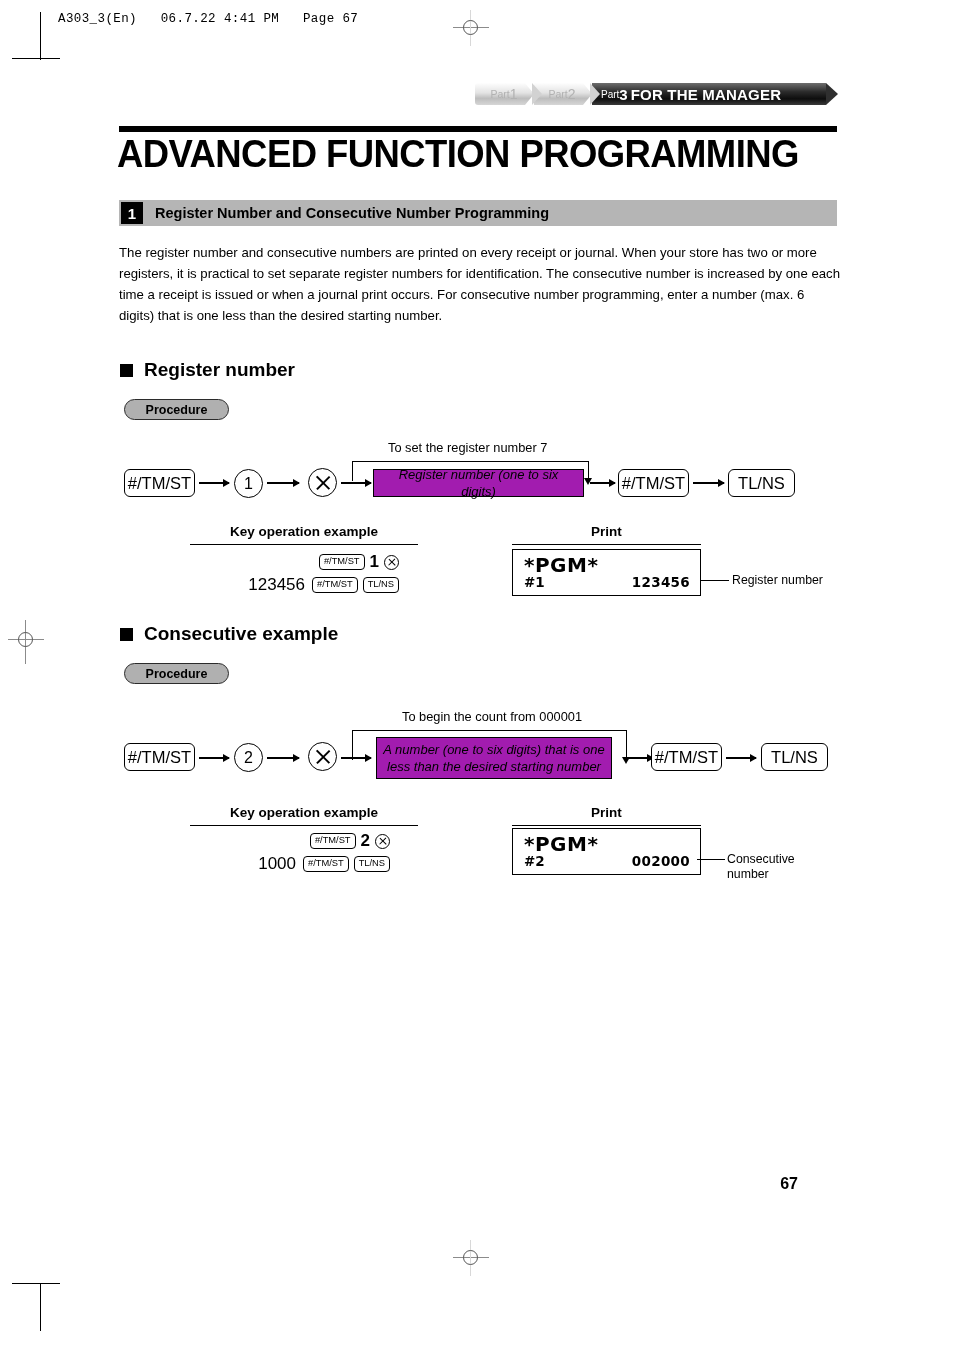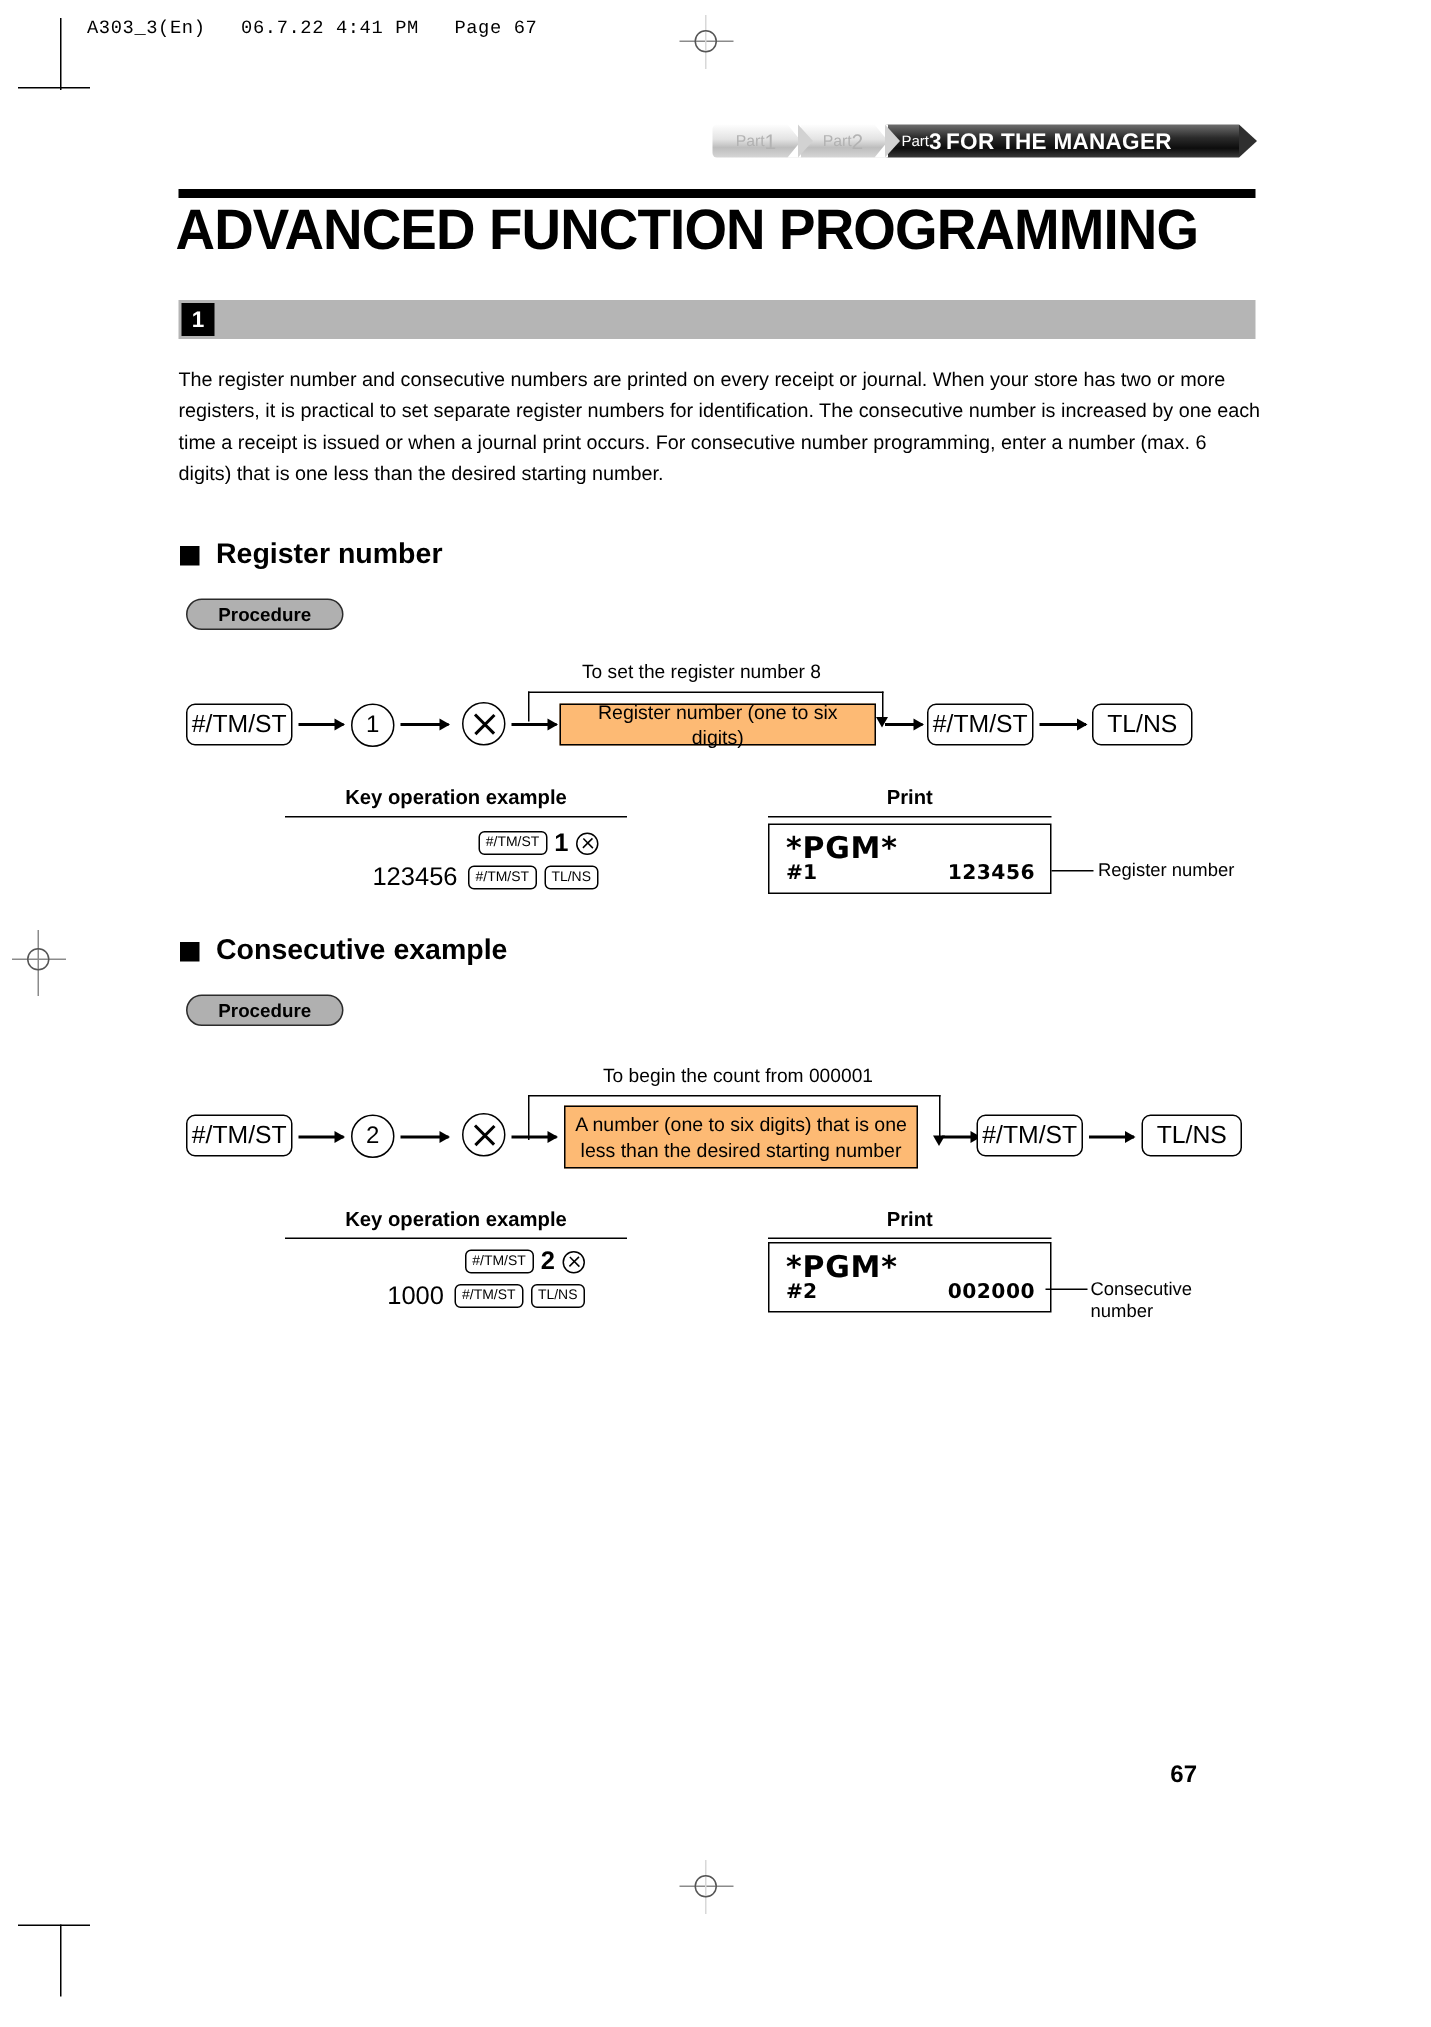--- a/index.html
+++ b/index.html
@@ -266,29 +266,30 @@
     position: absolute;
     right: -1px; top: 50%;
     transform: translateY(-50%);
     border-top: 4.5px solid transparent;
     border-bottom: 4.5px solid transparent;
     border-left: 7px solid #000;
   }
   .rectbox {
     position: absolute;
     border: 1.6px solid #000;
-    background: #fdba74;
+    background: #a21caf;
     display: flex;
     align-items: center;
     justify-content: center;
     text-align: center;
     font-size: 13px;
     line-height: 17px;
     box-sizing: border-box;
     padding: 0 6px;
+    font-style: italic;
   }
   .bypass-line-h {
     position: absolute;
     height: 1.4px;
     background: #000;
   }
   .bypass-line-v {
     position: absolute;
     width: 1.4px;
     background: #000;
@@ -463,34 +464,35 @@
       <span class="pb-title">FOR THE MANAGER</span>
     </div>
     <div class="pb-dark-end"></div>
   </div>
 
   <div class="title-rule"></div>
   <div class="main-title">ADVANCED FUNCTION PROGRAMMING</div>
 
   <div class="section-bar">
     <div class="section-num">1</div>
+    <div class="section-label">Register Number and Consecutive Number Programming</div>
   </div>
 
   <div class="body-text">The register number and consecutive numbers are printed on every receipt or journal. When your store has two or more registers, it is practical to set separate register numbers for identification.  The consecutive number is increased by one each time a receipt is issued or when a journal print occurs. For consecutive number programming, enter a number (max. 6 digits) that is one less than the desired starting number.</div>
 
   <div class="subhead" style="left:120px; top:359px;">
     <div class="sq"></div>
     <div class="txt">Register number</div>
   </div>
 
   <div class="proc-pill" style="left:124px; top:399px;">Procedure</div>
 
   <div class="flow" style="left:0; top:0;">
 
-    <div class="bypass-label" style="left:388px; top:440px;">To set the register number  8</div>
+    <div class="bypass-label" style="left:388px; top:440px;">To set the register number  7</div>
     <div class="bypass-line-h" style="left:352px; top:461px; width:237px;"></div>
     <div class="bypass-line-v" style="left:352px; top:461px; height:20px;"></div>
     <div class="bypass-line-v" style="left:588px; top:461px; height:19px;"></div>
     <div class="bypass-arrow-down" style="left:584px; top:478px;"></div>
 
     <div class="keybox" style="left:124px; top:469px; width:71px; height:28px;">#/TM/ST</div>
     <div class="arrow" style="left:199px; top:482px; width:30px;"></div>
     <div class="circ-key" style="left:234px; top:469px; width:29px; height:29px;">1</div>
     <div class="arrow" style="left:267px; top:482px; width:32px;"></div>
     <div class="xcirc" style="left:308px; top:468px; width:29px; height:29px;"></div>

